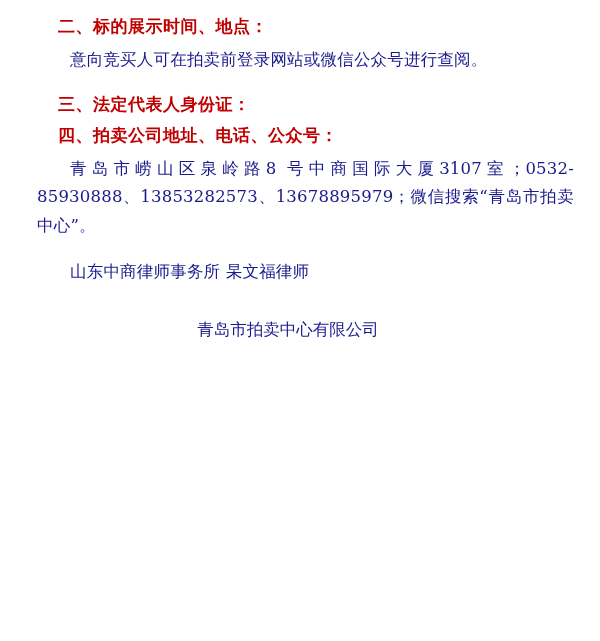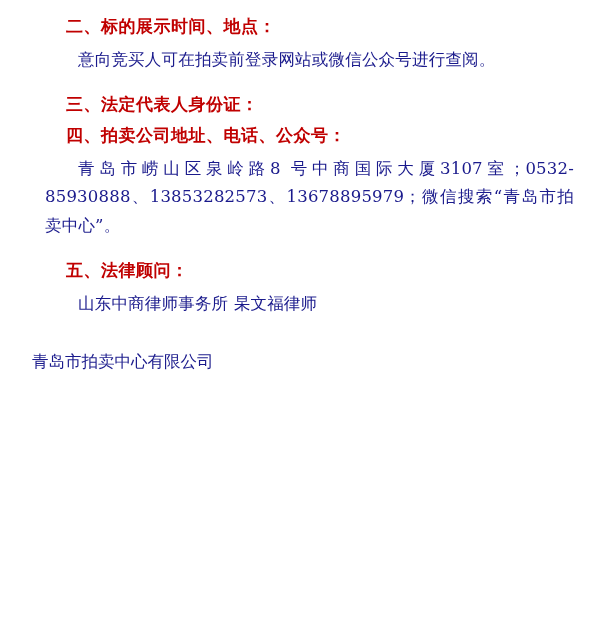--- a/index.html
+++ b/index.html
@@ -11,21 +11,21 @@
     height: 641px;
     background: #ffffff;
     font-family: "DejaVu Serif", "Liberation Serif", serif;
     color: #1a1a8c;
     overflow: hidden;
   }
   .page {
     width: 600px;
     height: 641px;
     box-sizing: border-box;
-    padding: 14px 26px 10px 32px;
+    padding: 14px 26px 10px 24px;
     position: relative;
   }
   .heading {
     color: #c00000;
     font-weight: bold;
     font-size: 17px;
     line-height: 1.5;
     margin: 0 0 6px 0;
     text-indent: 2em;
     letter-spacing: 0.5px;
@@ -37,21 +37,21 @@
     margin: 0 0 14px 13px;
     text-indent: 2em;
     text-align: justify;
     letter-spacing: 0.2px;
   }
   .para.tight {
     margin-bottom: 18px;
   }
   .signature {
     margin-top: 30px;
-    text-align: left;
+    text-align: center;
     color: #1a1a8c;
     font-size: 16.5px;
     line-height: 1.7;
     padding-right: 22px;
   }
   .signature div {
     white-space: nowrap;
   }
 </style>
 </head>
@@ -60,20 +60,19 @@
 <div class="page">
 
   <h2 class="heading">二、标的展示时间、地点：</h2>
   <p class="para tight">意向竞买人可在拍卖前登录网站或微信公众号进行查阅。</p>
 
   <h2 class="heading">三、法定代表人身份证：</h2>
 
   <h2 class="heading">四、拍卖公司地址、电话、公众号：</h2>
   <p class="para tight">青岛市崂山区泉岭路8 号中商国际大厦3107室；0532-85930888、13853282573、13678895979；微信搜索“青岛市拍卖中心”。</p>
 
-  <h2 class="heading">五、法律顾问：</h2>
   <p class="para">山东中商律师事务所  杲文福律师</p>
 
   <div class="signature">
     <div>青岛市拍卖中心有限公司</div>
   </div>
 
 </div>
 
 </body></html>

